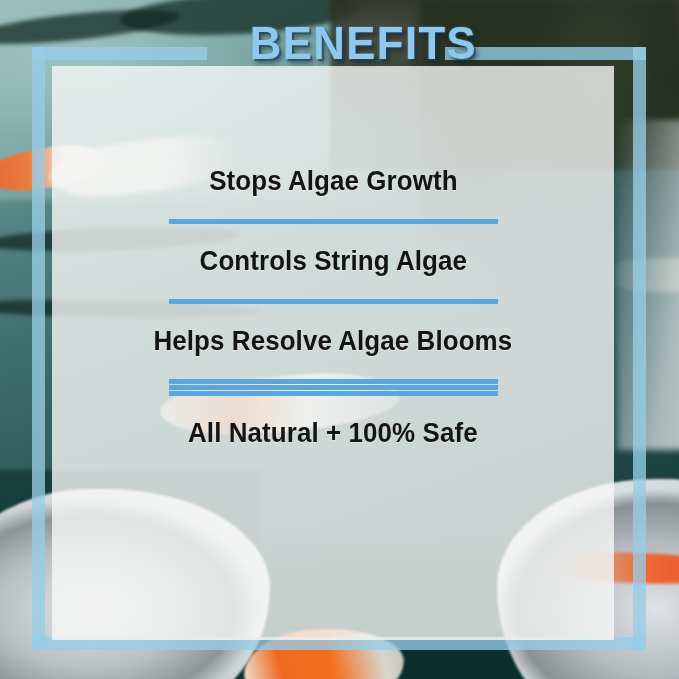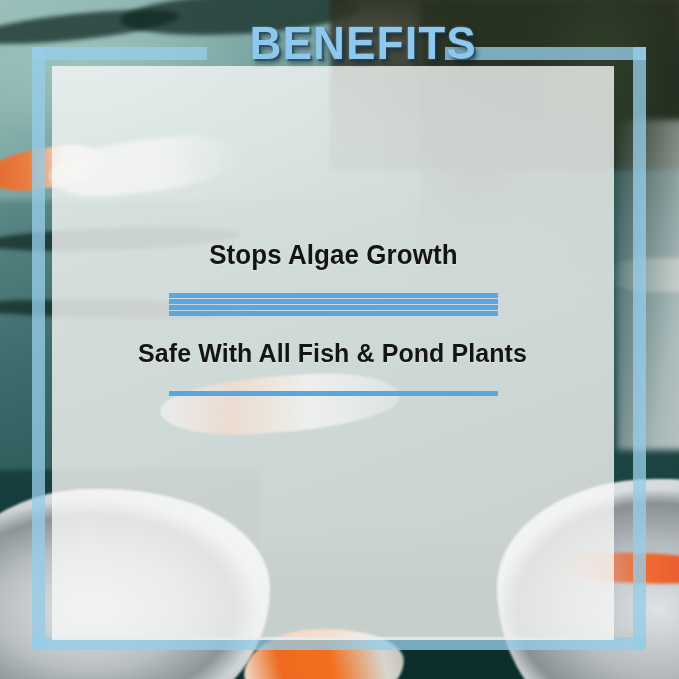--- a/index.html
+++ b/index.html
@@ -291,35 +291,41 @@
 
   <div class="list">
 
     <div class="benefit-row">
       <span class="benefit-text">Stops Algae Growth</span>
     </div>
     <div class="divider-row">
       <div class="divider"></div>
     </div>
 
-    <div class="divider-row">
-      <div class="divider"></div>
-    </div>
-
-    <div class="divider-row">
-      <div class="divider"></div>
-    </div>
-
-    <div class="divider-row">
-      <div class="divider"></div>
-    </div>
-
     <div class="benefit-row">
-      <span class="benefit-text wide">Safe With All Fish &amp; Pond Plants</span>
-    </div>
-    <div class="divider-row">
-      <div class="divider"></div>
-    </div>
-
+      <span class="benefit-text">Controls String Algae</span>
+    </div>
+    <div class="divider-row">
+      <div class="divider"></div>
+    </div>
+
+    <div class="benefit-row">
+      <span class="benefit-text">Helps Resolve Algae Blooms</span>
+    </div>
+    <div class="divider-row">
+      <div class="divider"></div>
+    </div>
+
+    <div class="divider-row">
+      <div class="divider"></div>
+    </div>
+
+    <div class="divider-row">
+      <div class="divider"></div>
+    </div>
+
+    <div class="benefit-row">
+      <span class="benefit-text">All Natural + 100% Safe</span>
+    </div>
 
   </div>
 
 </div>
 
 </body></html>

